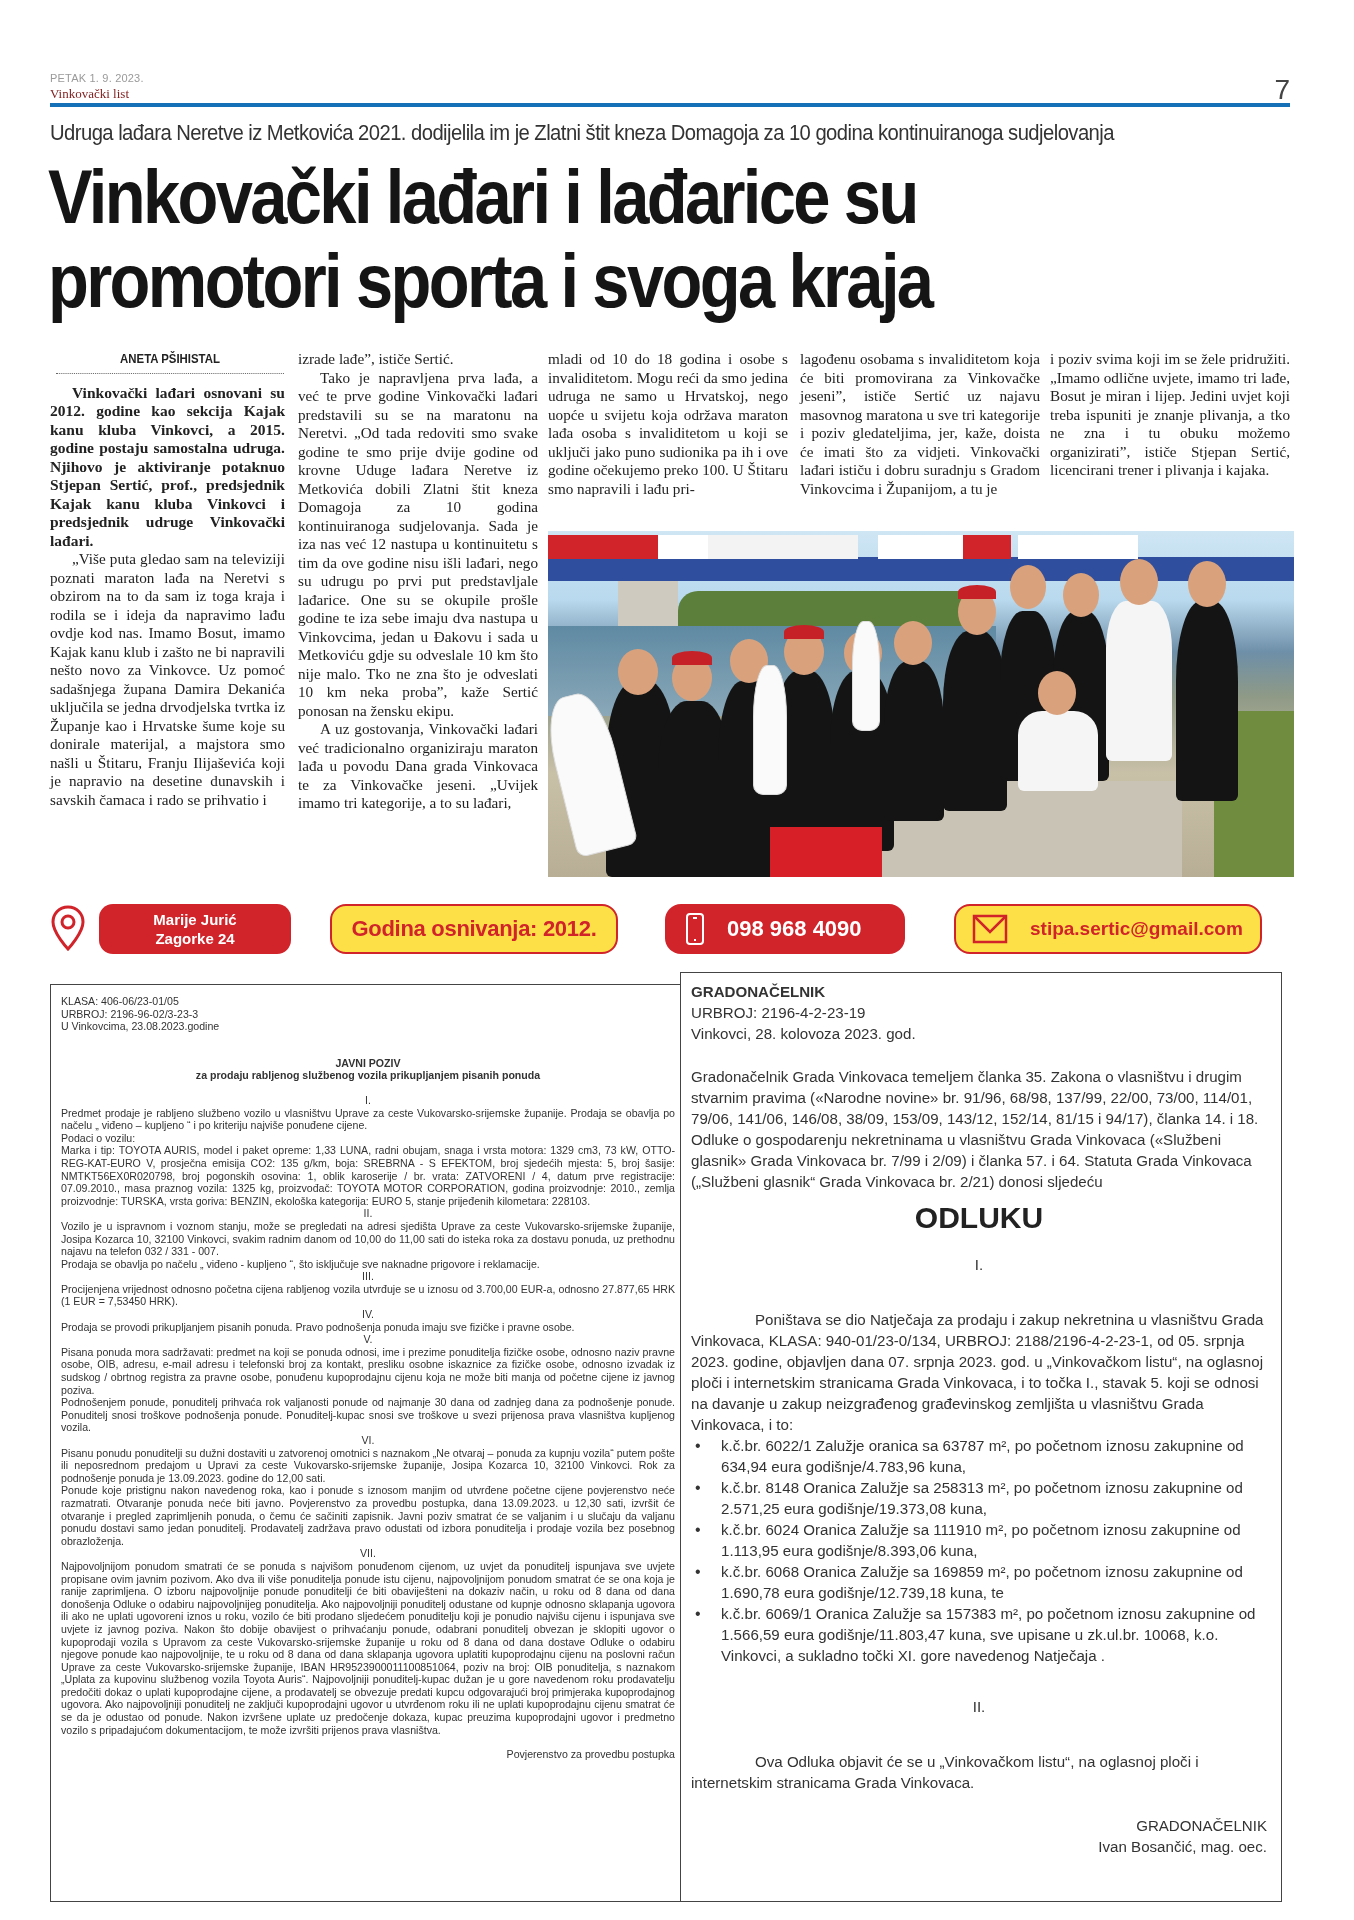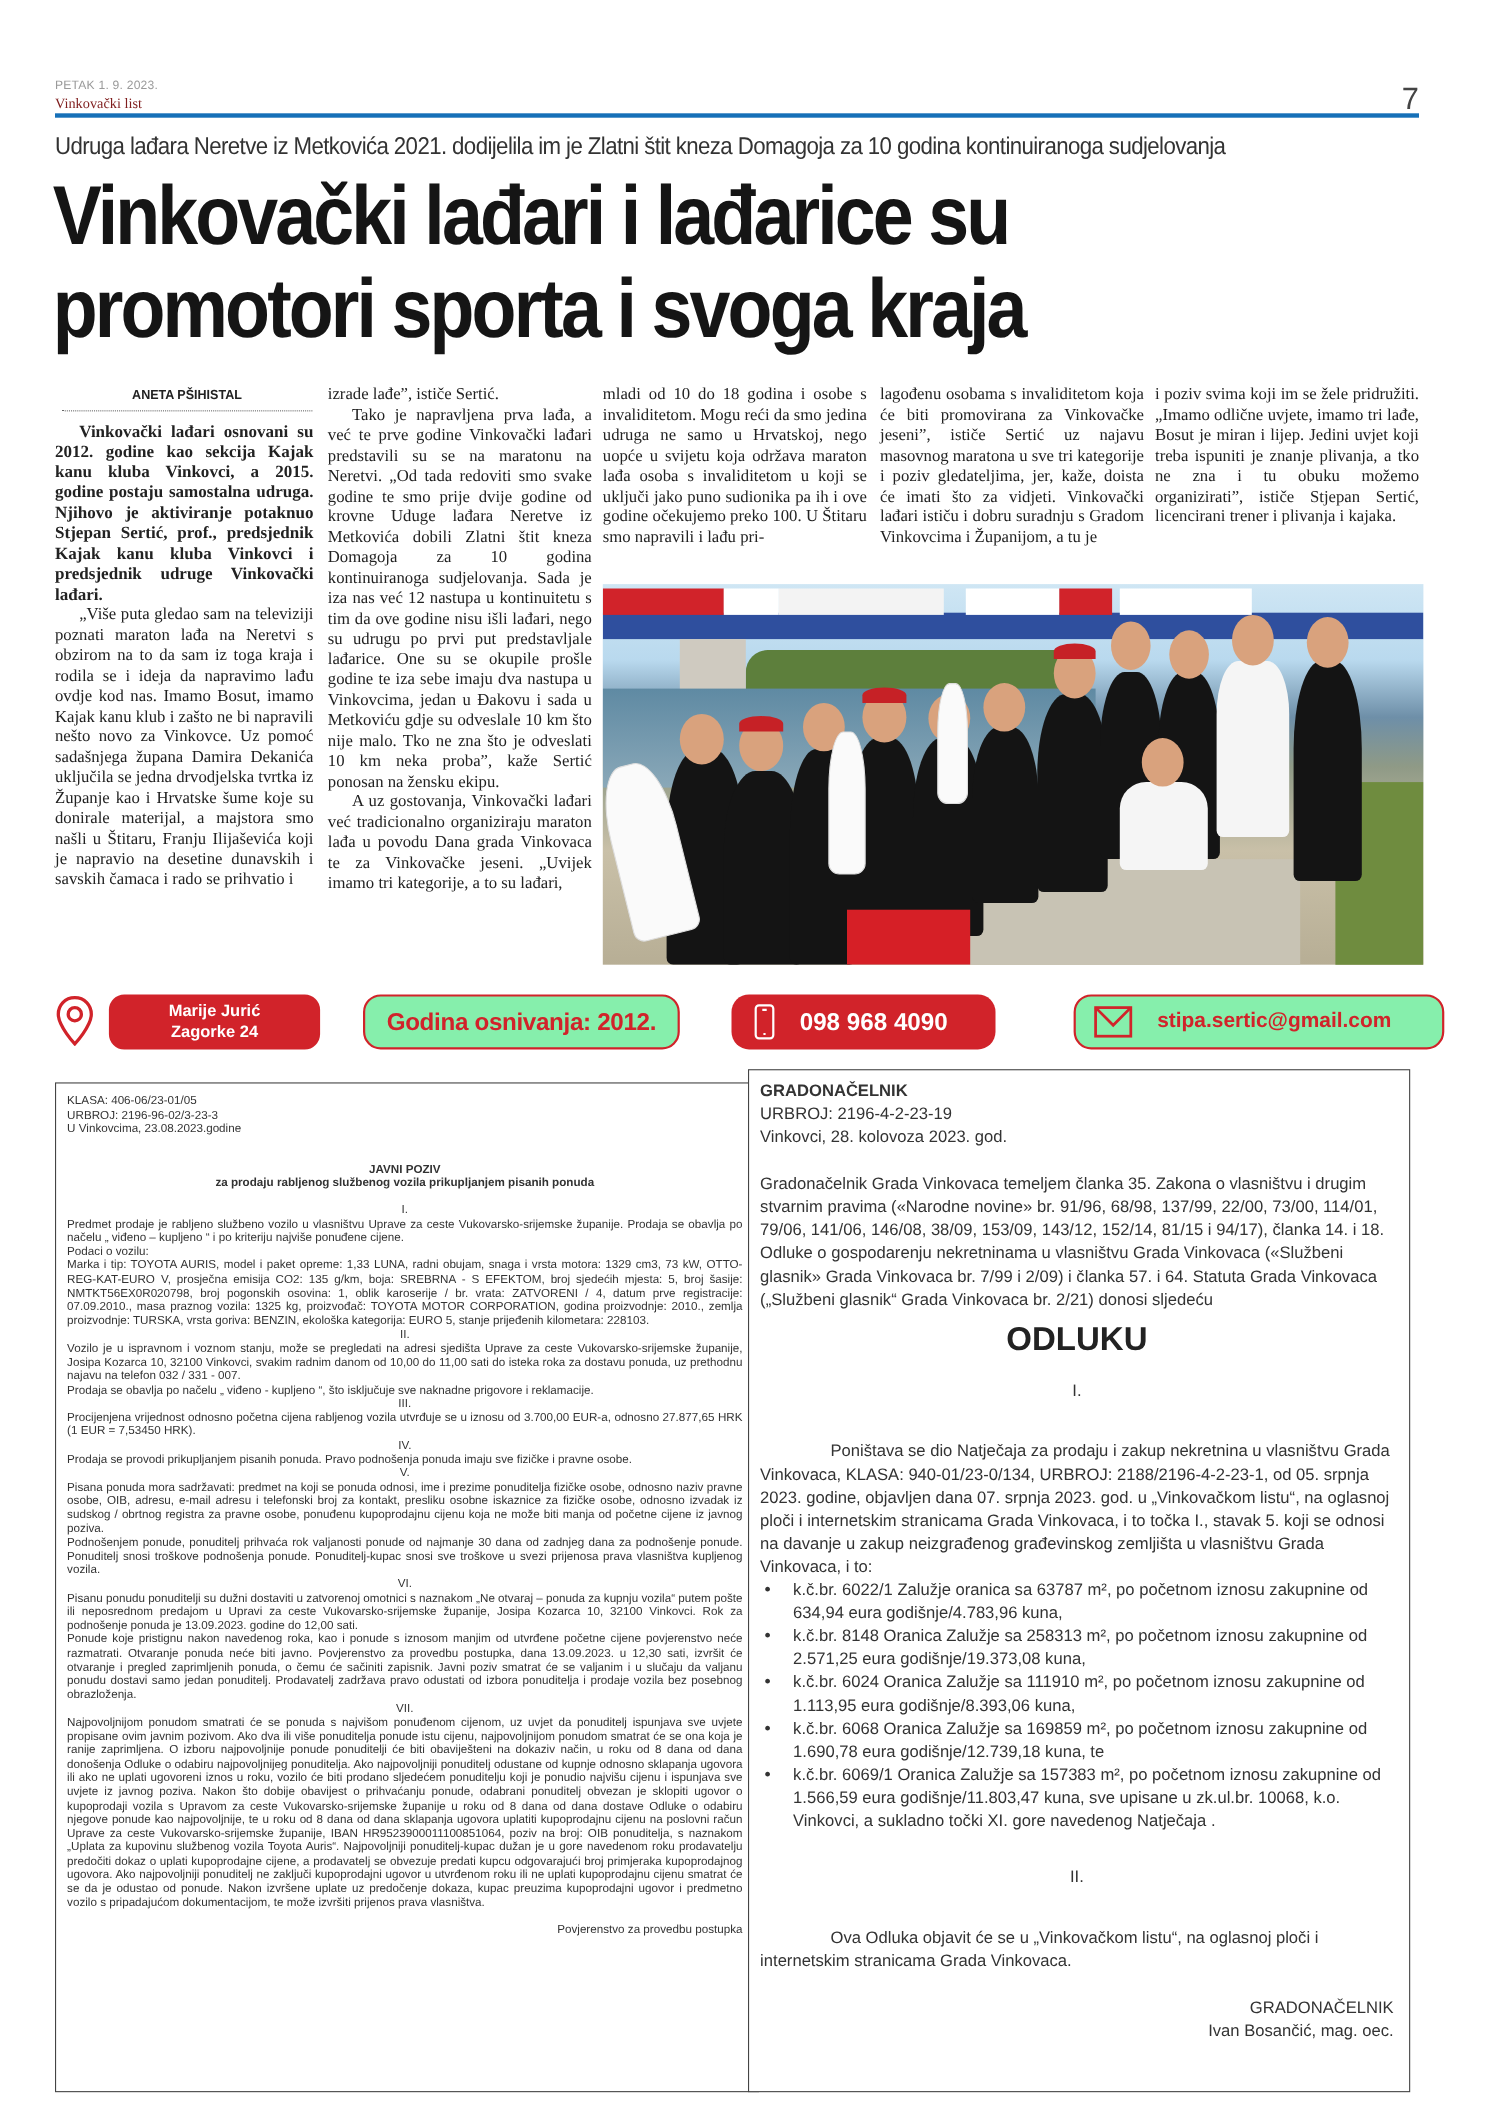--- a/index.html
+++ b/index.html
@@ -41,25 +41,25 @@
   .photo .ground { position: absolute; left: 20%; top: 250px; width: 65%; height: 100px; background: #c8c3b4; }
   .person { position: absolute; border-radius: 40% 40% 6px 6px; background: #141414; }
   .head { position: absolute; border-radius: 50%; background: #d9a27d; }
   .bandana { position: absolute; border-radius: 50% 50% 0 0; background: #c62126; }
   .paddle { position: absolute; background: #fafafa; border-radius: 40% 40% 10px 10px; border: 1px solid #ddd; }
   .crate { position: absolute; background: #d61f26; }
   .tshirt { position: absolute; background: #f5f5f5; border-radius: 30% 30% 6px 6px; }
   .pin { position: absolute; left: 50px; top: 905px; width: 36px; height: 46px; }
   .pill { position: absolute; top: 904px; height: 50px; border-radius: 16px; display: flex; align-items: center; justify-content: center; font-family: "Liberation Sans", sans-serif; font-weight: 700; }
   .pill.red { background: #d1232a; color: #fff; }
-  .pill.outline { background: #86efac; border: 2px solid #d1232a; color: #d1232a; }
+  .pill.outline { background: #fde047; border: 2px solid #d1232a; color: #d1232a; }
   .pill-addr { left: 99px; width: 192px; flex-direction: column; font-size: 15px; line-height: 19px; border-radius: 14px; }
   .pill-year { left: 330px; width: 288px; font-size: 22px; letter-spacing: -0.3px; }
   .pill-phone { left: 665px; width: 240px; font-size: 22px; gap: 22px; justify-content: flex-start; padding-left: 20px; }
-  .pill-mail { left: 976px; width: 337px; font-size: 19px; gap: 22px; justify-content: flex-start; padding-left: 16px; }
+  .pill-mail { left: 954px; width: 308px; font-size: 19px; gap: 22px; justify-content: flex-start; padding-left: 16px; }
 
   
   .notice { position: absolute; border: 1px solid #444; background: #fff; font-family: "Liberation Sans", sans-serif; color: #333; }
   .notice-left { left: 50px; top: 984px; width: 640px; height: 918px; padding: 10px 14px 10px 10px; font-size: 10.6px; line-height: 12.6px; }
   .notice-right { left: 680px; top: 972px; width: 602px; height: 930px; padding: 8px 14px 10px 10px; font-size: 15.1px; line-height: 21px; }
   .notice .blank { height: 12px; }
   .notice .center { text-align: center; }
   .notice .just { text-align: justify; }
   .notice .right { text-align: right; }
   .notice .bold { font-weight: 700; }

